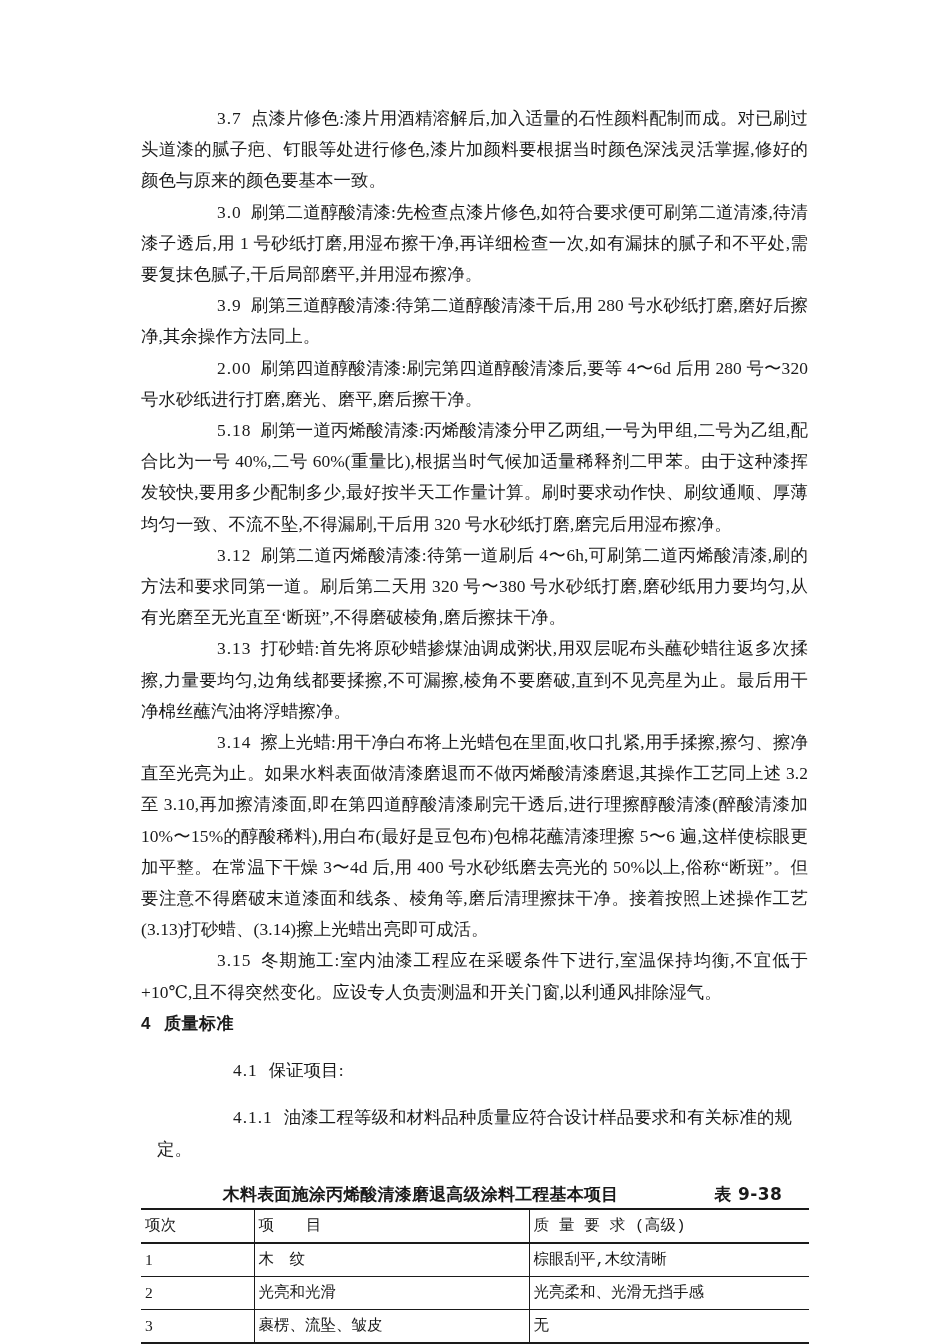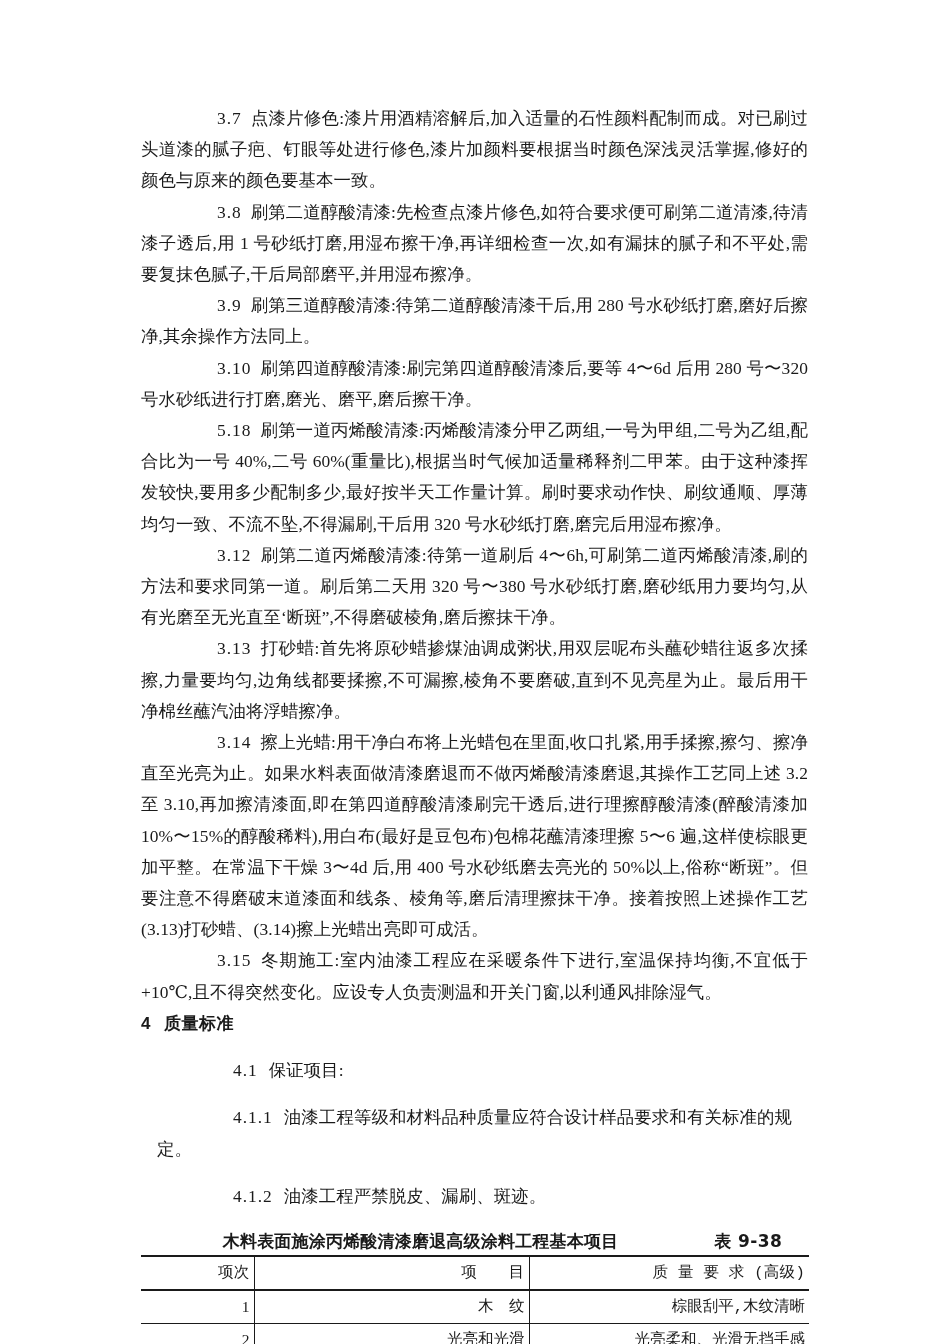--- a/index.html
+++ b/index.html
@@ -97,21 +97,21 @@
     width: 668px;
     margin: 1px 0 0 0;
     table-layout: fixed;
     font-size: 15.5px;
   }
   table.basic-items col.c1 { width: 113px; }
   table.basic-items col.c2 { width: 275px; }
   table.basic-items col.c3 { width: 280px; }
   table.basic-items th,
   table.basic-items td {
-    text-align: right;
+    text-align: left;
     vertical-align: middle;
     height: 32px;
     padding: 0 4px;
     font-weight: normal;
     border-bottom: 1px solid #1a1a1a;
   }
   table.basic-items th {
     letter-spacing: 0.3px;
   }
   
@@ -135,29 +135,29 @@
 
 <div class="page">
 
   <div class="body-text">
 
     <p class="clause">
       <span class="num">3.7</span><span>点漆片修色:漆片用酒精溶解后,加入适量的石性颜料配制而成。对已刷过头道漆的腻子疤、钉眼等处进行修色,漆片加颜料要根据当时颜色深浅灵活掌握,修好的颜色与原来的颜色要基本一致。</span>
     </p>
 
     <p class="clause">
-      <span class="num">3.8</span><span>刷第二道醇酸清漆:先检查点漆片修色,如符合要求便可刷第二道清漆,待清漆子透后,用 1 号砂纸打磨,用湿布擦干净,再详细检查一次,如有漏抹的腻子和不平处,需要复抹色腻子,干后局部磨平,并用湿布擦净。</span>
+      <span class="num">3.0</span><span>刷第二道醇酸清漆:先检查点漆片修色,如符合要求便可刷第二道清漆,待清漆子透后,用 1 号砂纸打磨,用湿布擦干净,再详细检查一次,如有漏抹的腻子和不平处,需要复抹色腻子,干后局部磨平,并用湿布擦净。</span>
     </p>
 
     <p class="clause">
       <span class="num">3.9</span><span>刷第三道醇酸清漆:待第二道醇酸清漆干后,用 280 号水砂纸打磨,磨好后擦净,其余操作方法同上。</span>
     </p>
 
     <p class="clause">
-      <span class="num">3.10</span><span>刷第四道醇酸清漆:刷完第四道醇酸清漆后,要等 4〜6d 后用 280 号〜320 号水砂纸进行打磨,磨光、磨平,磨后擦干净。</span>
+      <span class="num">2.00</span><span>刷第四道醇酸清漆:刷完第四道醇酸清漆后,要等 4〜6d 后用 280 号〜320 号水砂纸进行打磨,磨光、磨平,磨后擦干净。</span>
     </p>
 
     <p class="clause">
       <span class="num">5.18</span><span>刷第一道丙烯酸清漆:丙烯酸清漆分甲乙两组,一号为甲组,二号为乙组,配合比为一号 40%,二号 60%(重量比),根据当时气候加适量稀释剂二甲苯。由于这种漆挥发较快,要用多少配制多少,最好按半天工作量计算。刷时要求动作快、刷纹通顺、厚薄均匀一致、不流不坠,不得漏刷,干后用 320 号水砂纸打磨,磨完后用湿布擦净。</span>
     </p>
 
     <p class="clause">
       <span class="num">3.12</span><span>刷第二道丙烯酸清漆:待第一道刷后 4〜6h,可刷第二道丙烯酸清漆,刷的方法和要求同第一道。刷后第二天用 320 号〜380 号水砂纸打磨,磨砂纸用力要均匀,从有光磨至无光直至‘断斑”,不得磨破棱角,磨后擦抹干净。</span>
     </p>
 
@@ -178,23 +178,20 @@
   <div class="section-head">
     <span class="num">4</span><span>质量标准</span>
   </div>
 
   <div class="body-text">
     <p class="subclause">
       <span class="num">4.1</span><span>保证项目:</span>
     </p>
     <p class="subclause">
       <span class="num">4.1.1</span><span>油漆工程等级和材料品种质量应符合设计样品要求和有关标准的规定。</span>
-    </p>
-    <p class="subclause">
-      <span class="num">4.1.2</span><span>油漆工程严禁脱皮、漏刷、斑迹。</span>
     </p>
   </div>
 
   <div class="table-block">
 
     <div class="table-caption-row">
       <span class="table-caption-title">木料表面施涂丙烯酸清漆磨退高级涂料工程基本项目</span>
       <span class="table-caption-number">表 9-38</span>
     </div>
 

